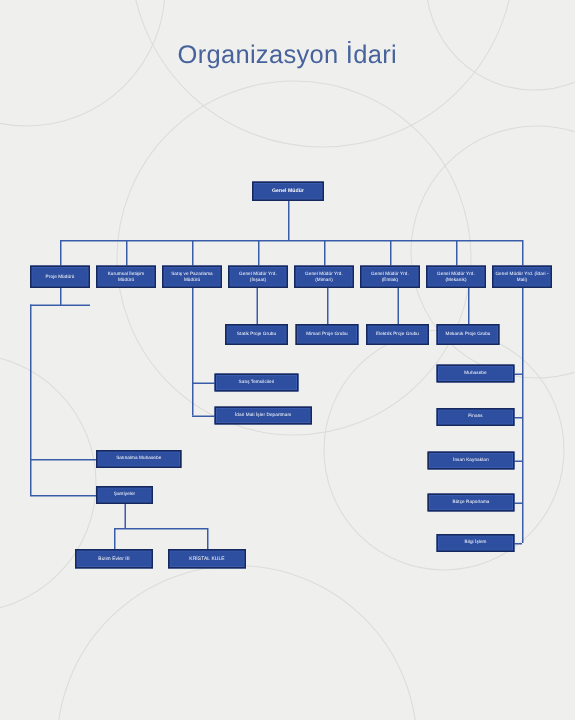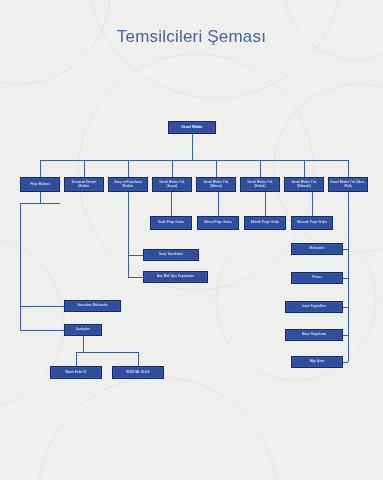--- a/index.html
+++ b/index.html
@@ -81,21 +81,21 @@
       <circle cx="215" cy="-30" r="128"></circle>
       <circle cx="356" cy="-12" r="72"></circle>
       <circle cx="196" cy="172" r="118"></circle>
       <circle cx="358" cy="168" r="84"></circle>
       <circle cx="296" cy="300" r="80"></circle>
       <circle cx="158" cy="497" r="120"></circle>
       <circle cx="-22" cy="322" r="86"></circle>
     </g>
   </svg>
 
-  <div id="page-title">Temsilcileri Şeması</div>
+  <div id="page-title">Organizasyon İdari</div>
 
   <div id="chart-layer">
       <div class="conn" style="left: 191.5px; top: 134px; width: 1px; height: 26px;"></div>
       <div class="conn" style="left: 40px; top: 160px; width: 308px; height: 1px;"></div>
       <div class="conn" style="left: 39.5px; top: 160px; width: 1px; height: 17px;"></div>
       <div class="conn" style="left: 83.5px; top: 160px; width: 1px; height: 17px;"></div>
       <div class="conn" style="left: 127.5px; top: 160px; width: 1px; height: 17px;"></div>
       <div class="conn" style="left: 171.5px; top: 160px; width: 1px; height: 17px;"></div>
       <div class="conn" style="left: 215.5px; top: 160px; width: 1px; height: 17px;"></div>
       <div class="conn" style="left: 259.5px; top: 160px; width: 1px; height: 17px;"></div>

